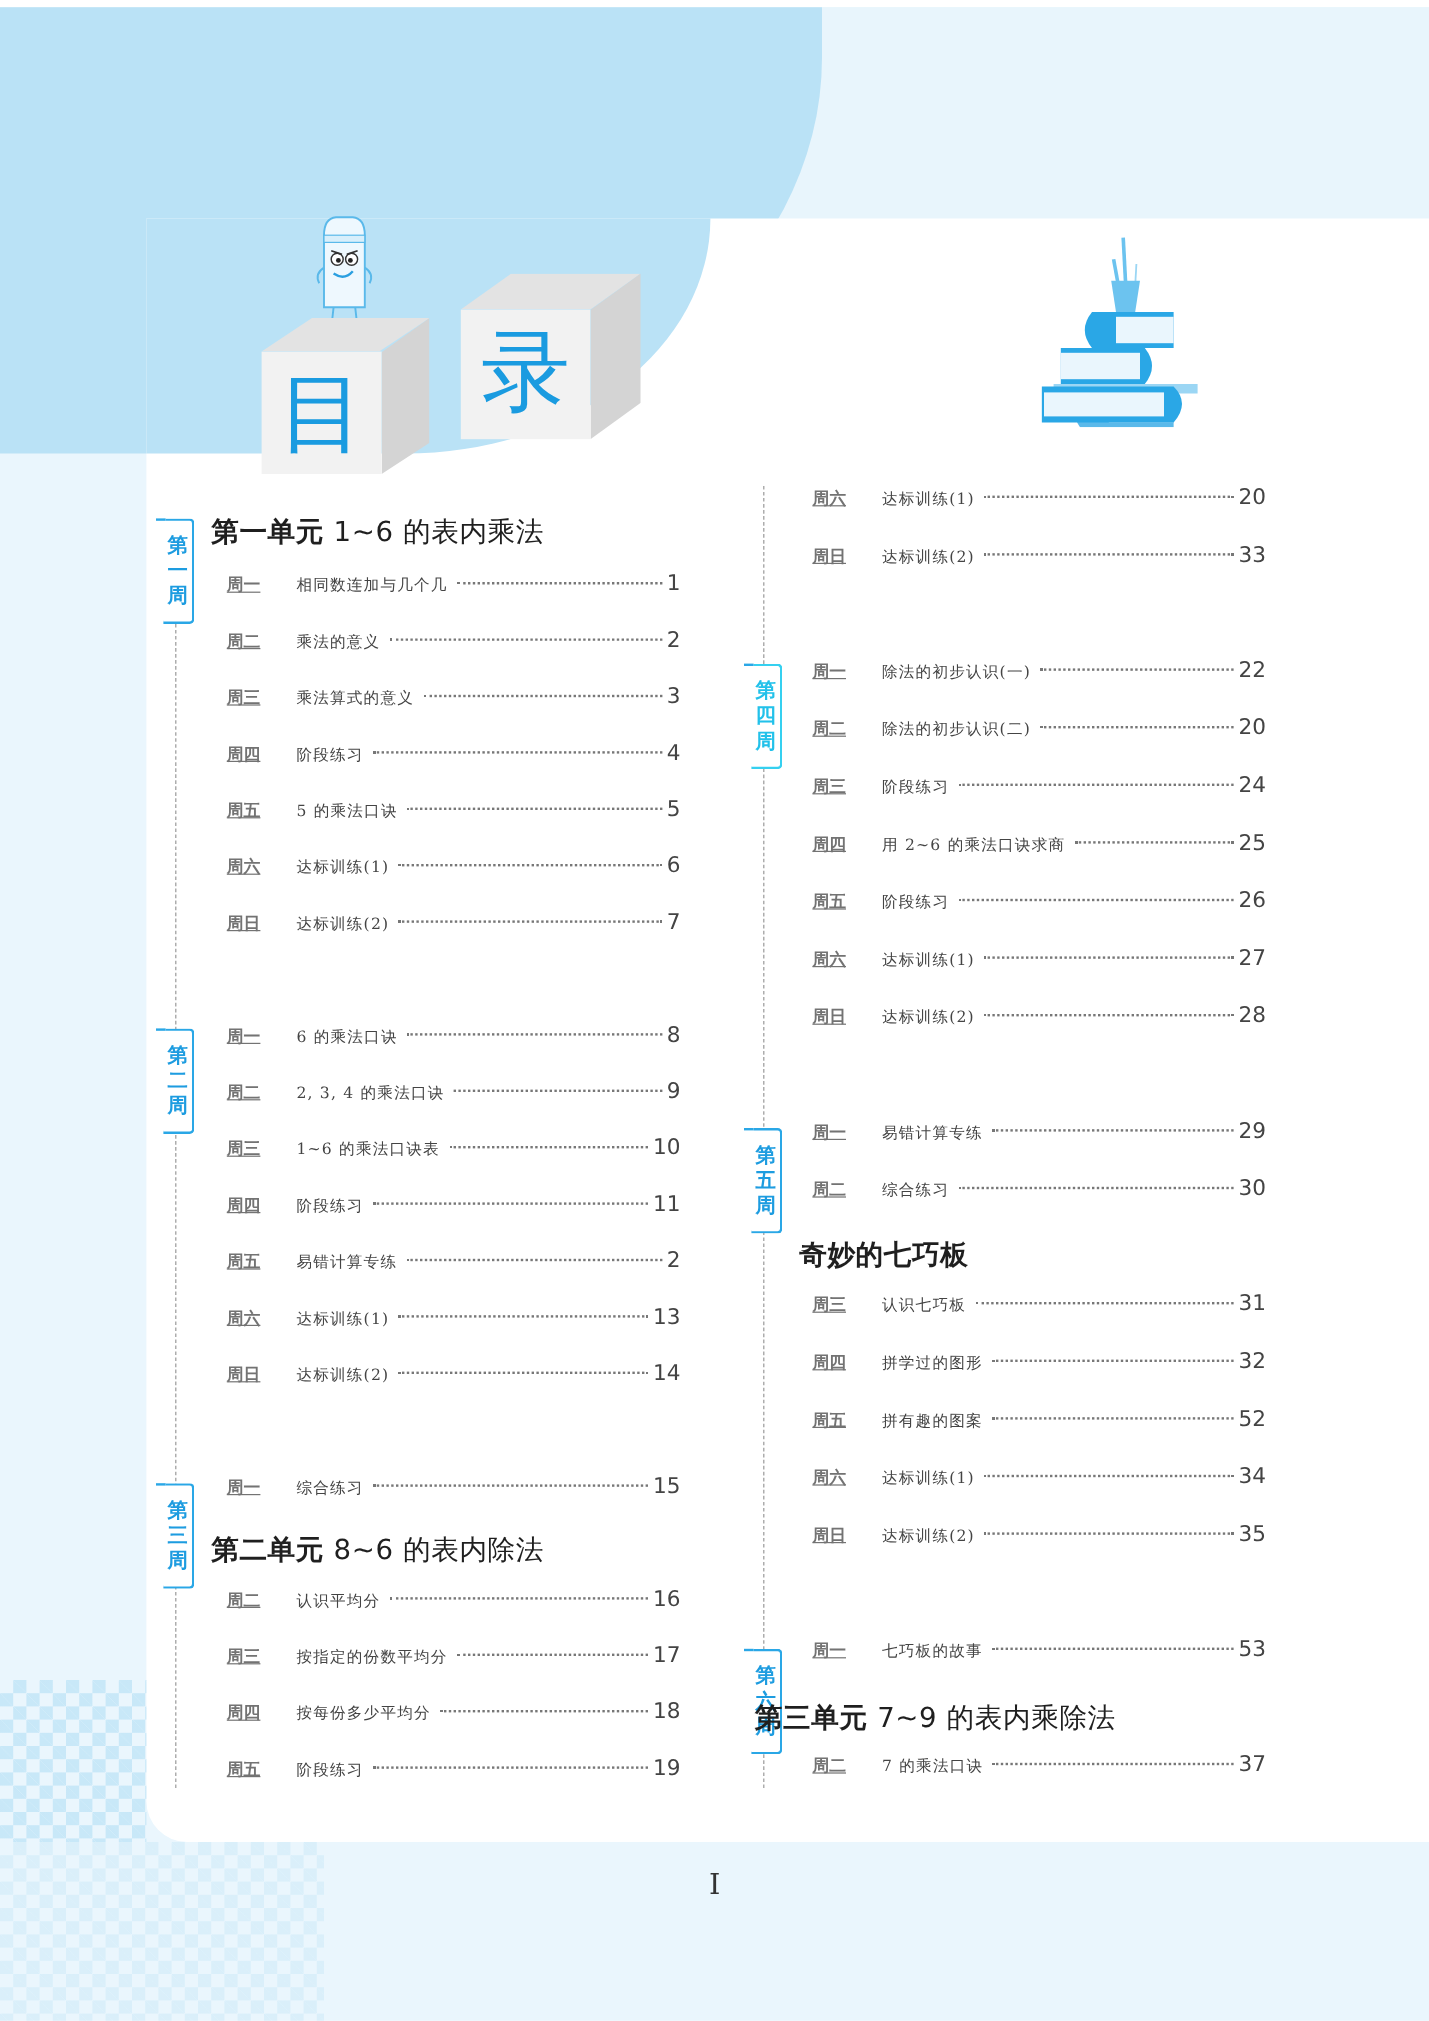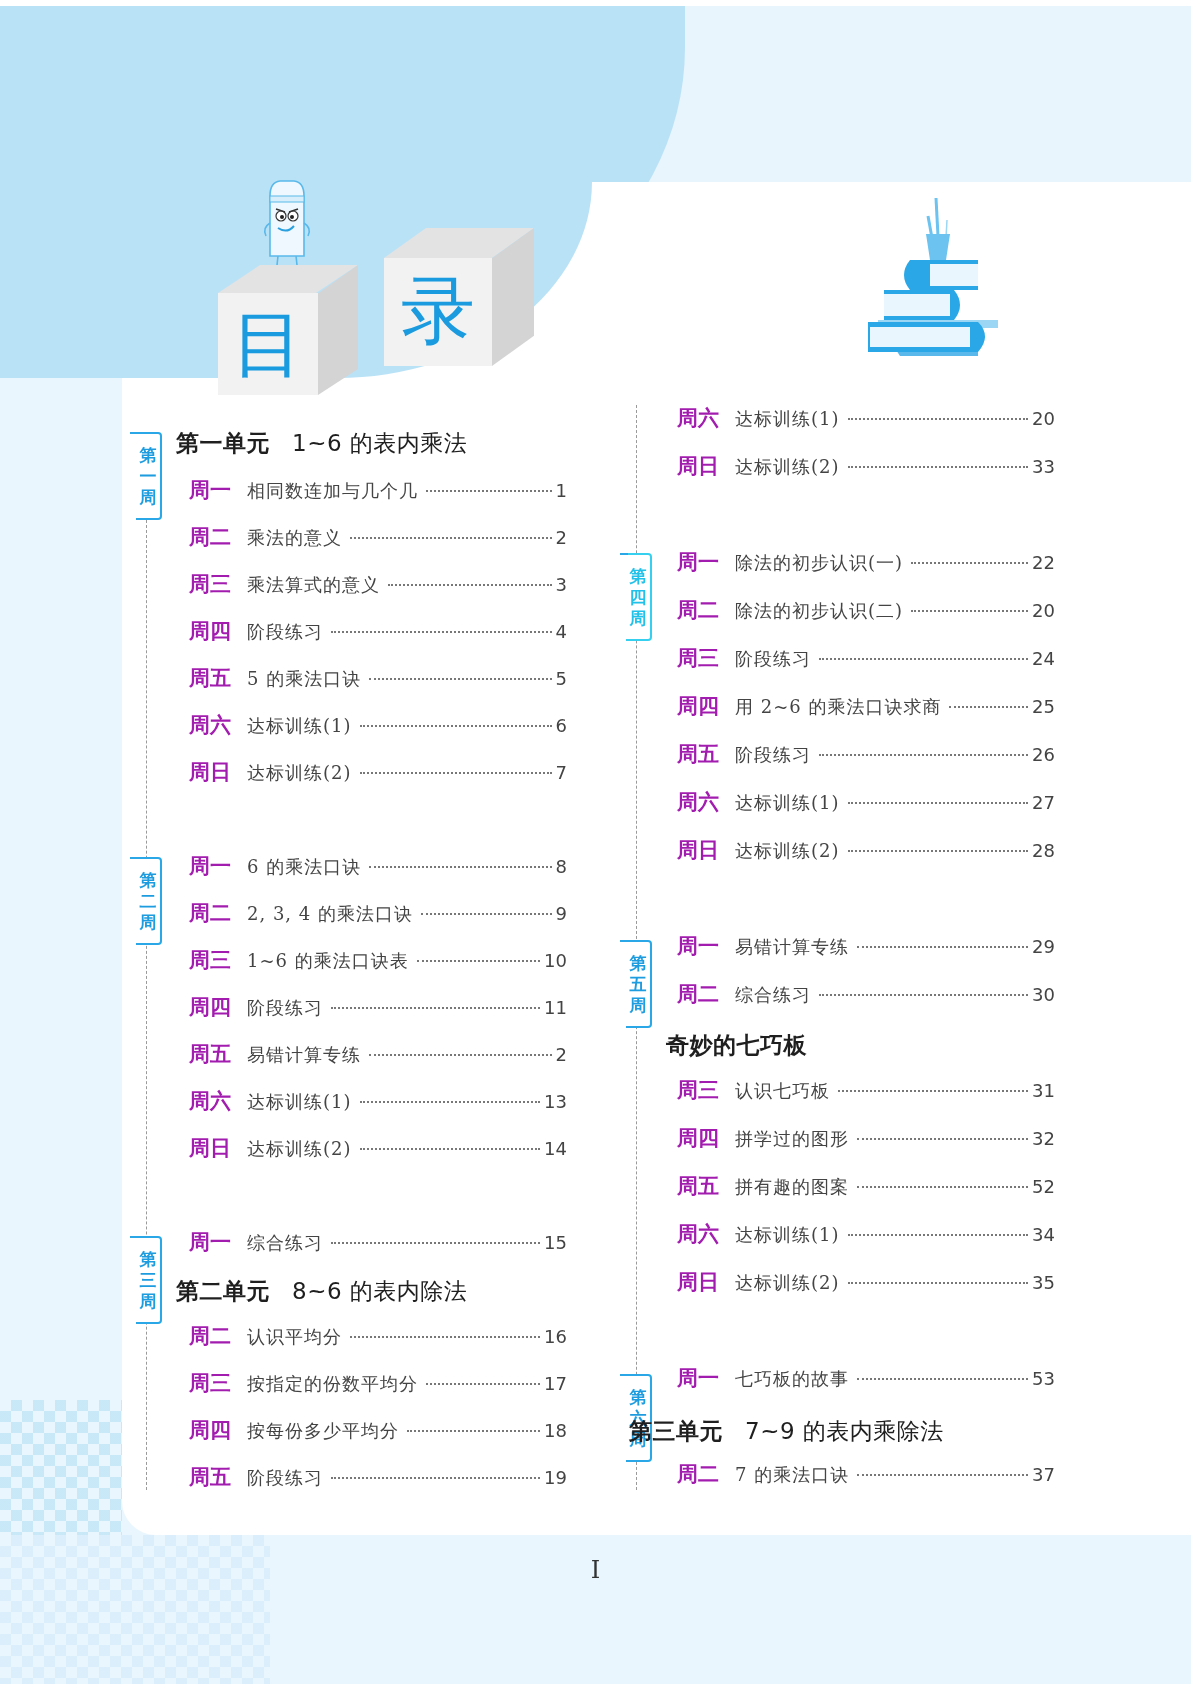--- a/index.html
+++ b/index.html
@@ -33,26 +33,26 @@
 
   
   .badge { position:absolute; width:26px; height:88px; border:2.5px solid #2aa7e6; border-left:none; border-radius:0 4px 4px 0; box-sizing:border-box; background:#fff; display:flex; flex-direction:column; align-items:center; justify-content:center; }
   .badge::before { content:""; position:absolute; left:-6px; top:-2.5px; width:8px; height:2.5px; background:inherit; border-top:2.5px solid #2aa7e6; }
   .badge span { font-family:"DejaVu Sans", sans-serif; font-weight:bold; font-size:17px; line-height:21px; color:#1d9ce0; }
   .badge.cyan { border-color:#35d0f0; }
   .badge.cyan span { color:#22c1ea; }
 
   
   .unit { position:absolute; font-family:"DejaVu Sans", sans-serif; font-weight:bold; font-size:23px; color:#1f1f1f; white-space:nowrap; letter-spacing:0.5px; }
-  .unit .num { font-weight:normal; margin-left:22px; }
+  .unit .num { font-weight:normal; margin-left:8px; }
 
   
   .row { position:absolute; height:28px; display:flex; align-items:baseline; white-space:nowrap; }
-  .row .day { font-family:"DejaVu Serif", serif; font-weight:bold; font-size:21px; color:#a21caf; width:58px; flex:none; }
-  .row .title { font-family:"DejaVu Serif", serif; font-size:18px; color:#444; flex:none; letter-spacing:1px; }
+  .row .day { font-family:"DejaVu Serif", serif; font-weight:bold; font-size:14px; color:#737373; width:58px; flex:none;text-decoration:underline; }
+  .row .title { font-family:"DejaVu Serif", serif; font-size:13px; color:#444; flex:none; letter-spacing:1px; }
   .row .dots { flex:1; border-bottom:2px dotted #777; margin:0 4px 0 8px; transform:translateY(-5px); height:0; }
   .row .page { font-family:"DejaVu Sans", sans-serif; font-size:18px; color:#444; flex:none; min-width:10px; text-align:right; }
 
   .pagenum { position:absolute; left:0; width:1191px; top:1556px; text-align:center; font-family:"DejaVu Serif", serif; font-size:24px; color:#333; }
 </style>
 </head>
 <body>
 
 <div class="topstrip"></div>
 <div class="lightband"></div>

